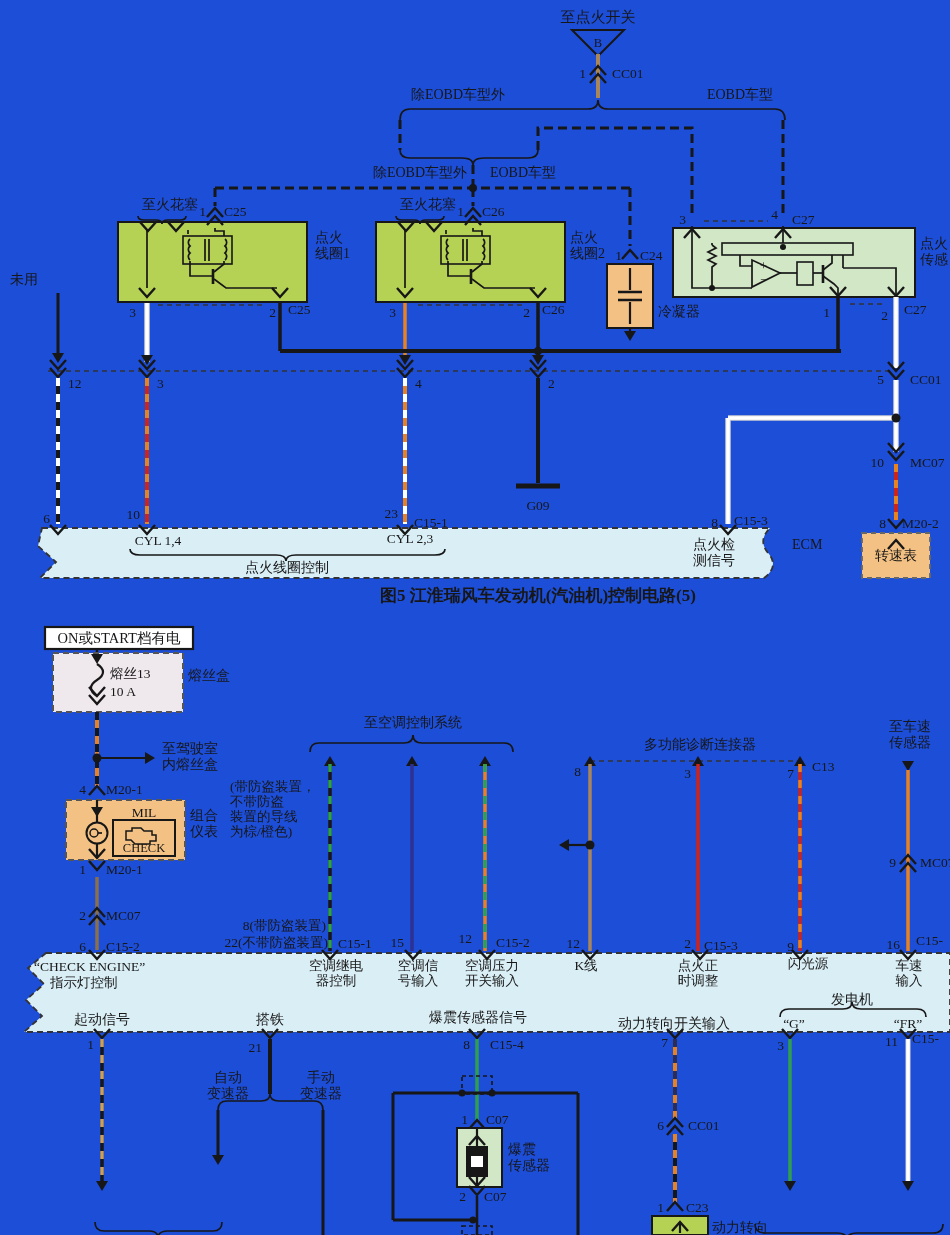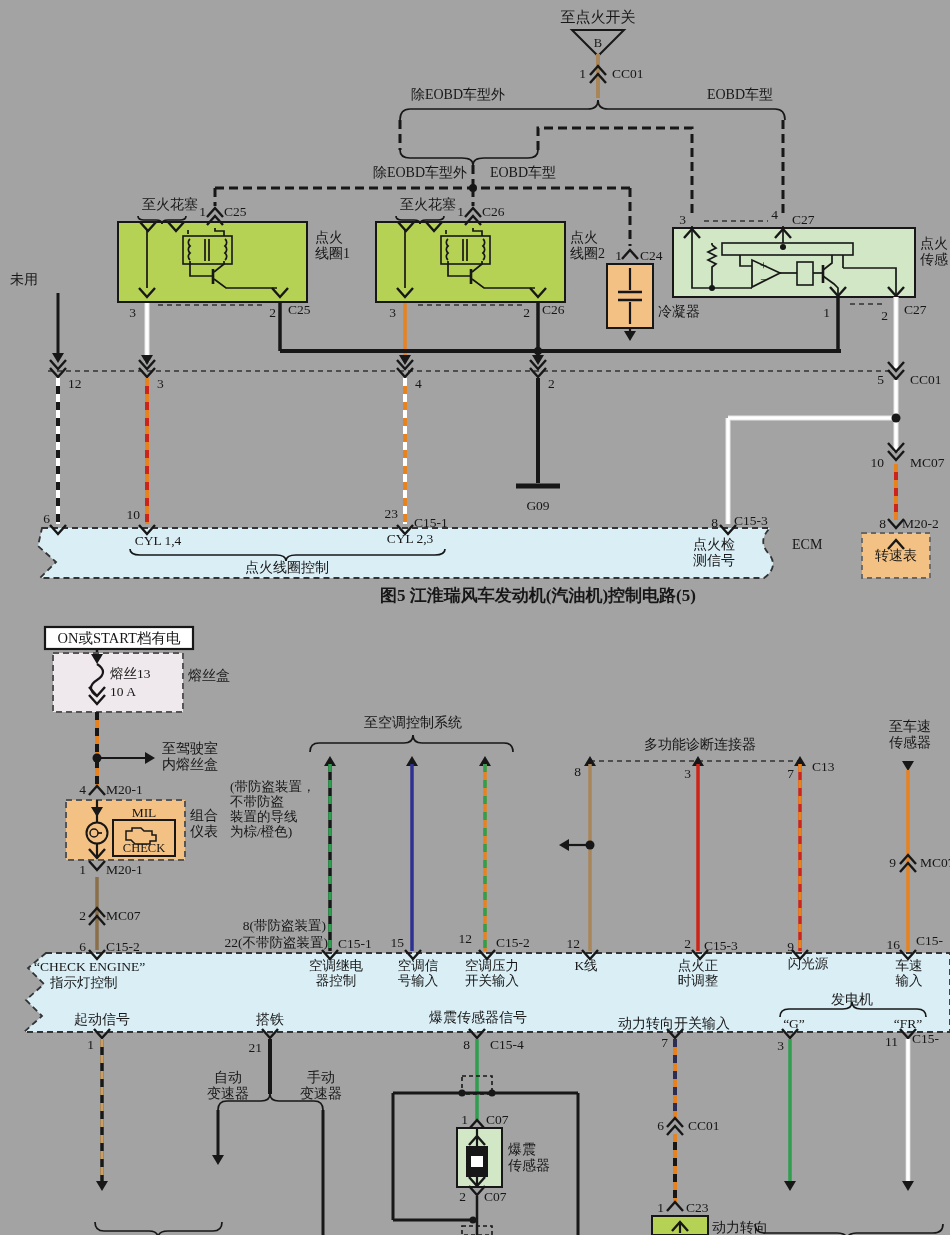--- a/index.html
+++ b/index.html
@@ -1,16 +1,16 @@
 <!DOCTYPE html>
 <html><head>
 <meta charset="utf-8">
 <style>
   html,body{margin:0;padding:0;background:#f8dbe8;}
-  .stage{position:relative;width:950px;height:1235px;background:#a3a3a3;overflow:hidden;
+  .stage{position:relative;width:950px;height:1235px;background:#1d4ed8;overflow:hidden;
          font-family:"Liberation Serif","DejaVu Serif",serif;}
   svg{display:block}
   text{font-family:"Liberation Serif","DejaVu Serif",serif;fill:#171717;font-size:14px;}
   .p{font-size:13.5px;}
   .sm{font-size:12.5px;}
   .cap{font-size:17px;font-weight:bold;}
   .bx{stroke:#171717;stroke-width:2;}
   .grn{fill:#b6d255;}
   .ltg{fill:#d2e7c6;}
   .orn{fill:#f3c183;}

